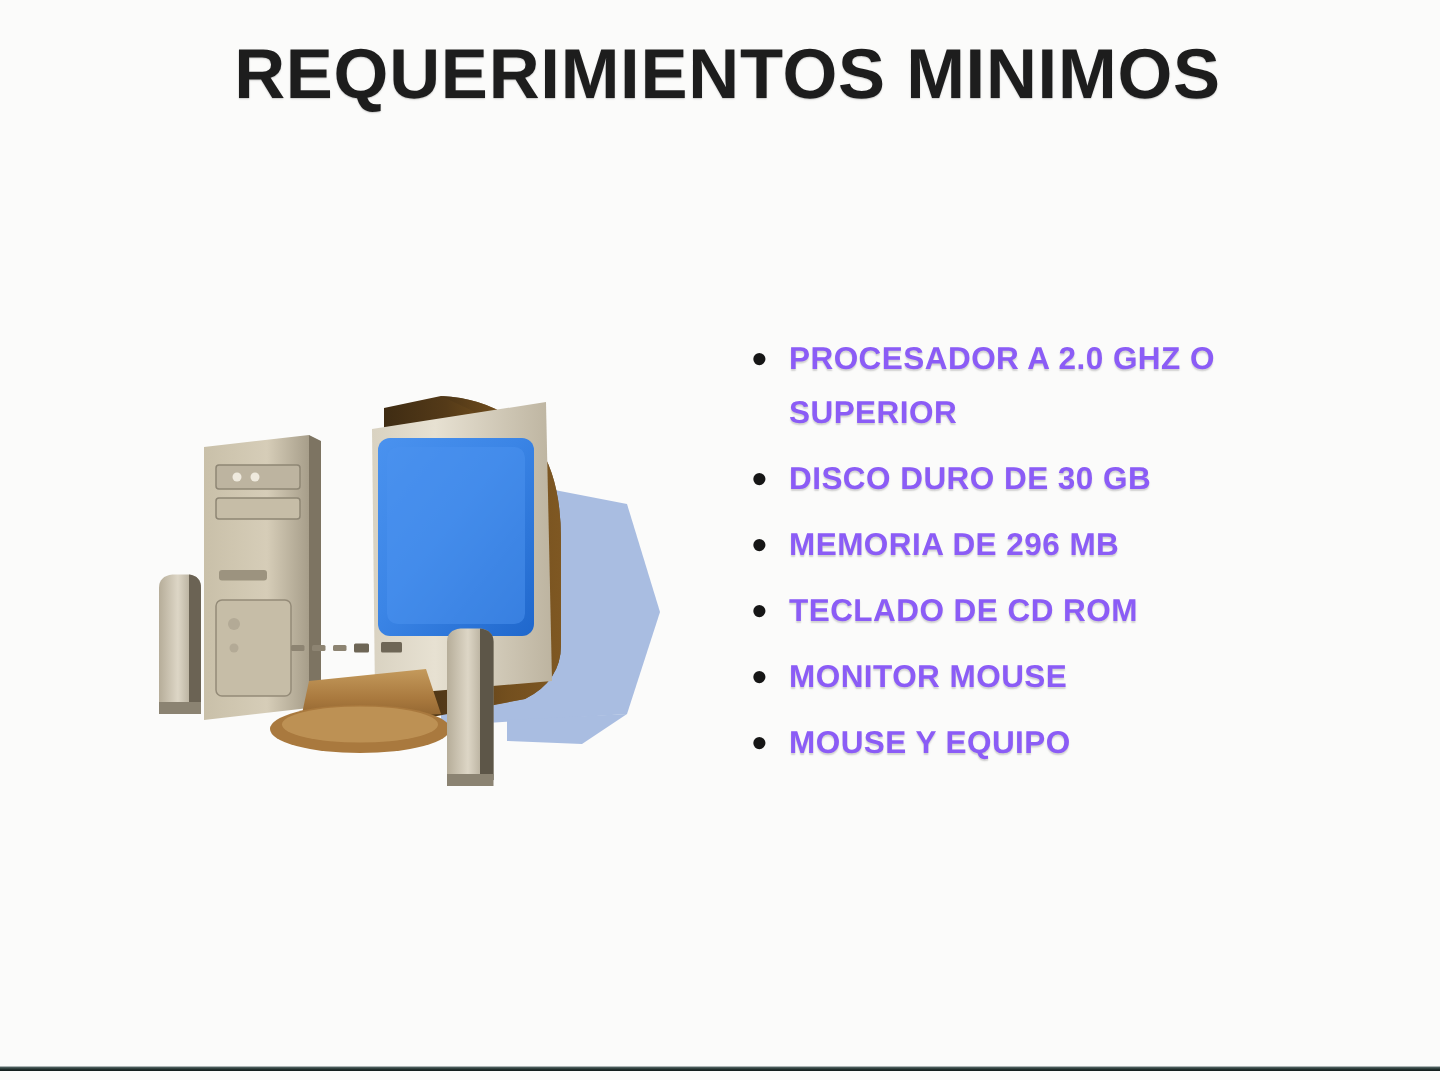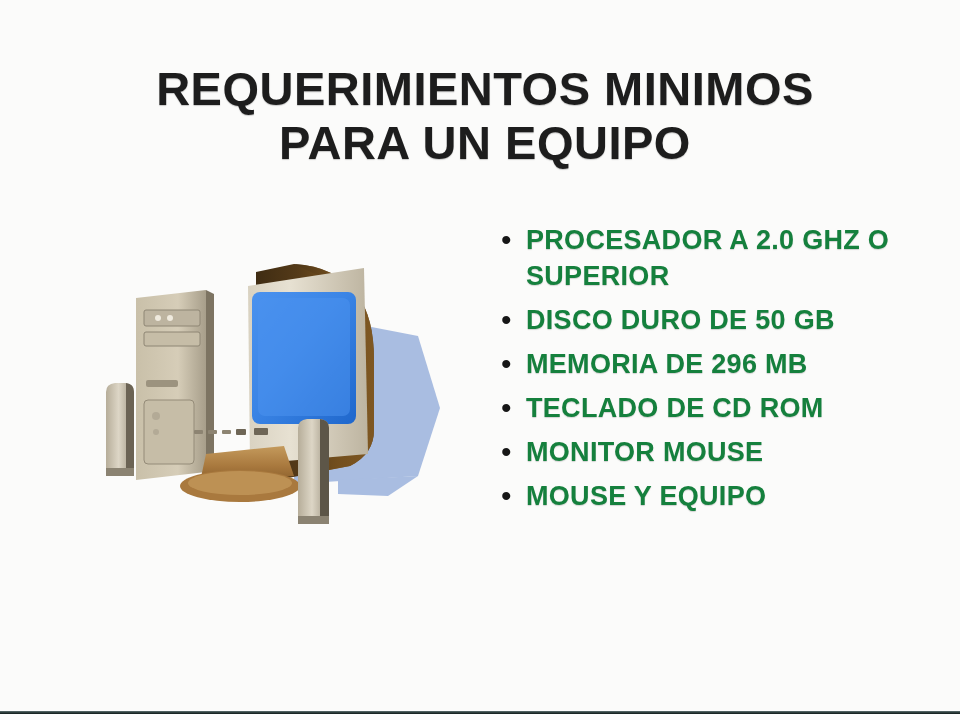--- a/index.html
+++ b/index.html
@@ -18,21 +18,20 @@
 
   
   #title-block {
     position: absolute;
     left: 0;
     top: 22px;
     width: 960px;
     text-align: center;
     padding-left: 10px;
     box-sizing: border-box;
-    margin-top: 40px;
   }
   .title-line {
     font-size: 47px;
     font-weight: bold;
     color: #1d1d1d;
     letter-spacing: 0.5px;
     line-height: 54px;
     white-space: nowrap;
     text-shadow: 0 1px 1px rgba(140,140,140,0.45);
   }
@@ -54,24 +53,24 @@
     width: 30px;
     font-size: 30px;
     line-height: 36px;
     color: #161616;
     text-align: left;
     padding-left: 5px;
     box-sizing: border-box;
   }
   .req-text {
     flex: 1 1 auto;
-    font-size: 27px;
+    font-size: 21px;
     font-weight: bold;
     line-height: 36px;
-    color: #15803d;
+    color: #8b5cf6;
     letter-spacing: 0.3px;
     text-shadow: 0 1px 1px rgba(150,150,150,0.4);
   }
 
   
   #computer-art {
     position: absolute;
     left: 88px;
     top: 240px;
     width: 380px;
@@ -89,21 +88,20 @@
     background: linear-gradient(180deg, #5e7070 0%, #22312f 60%, #101a19 100%);
   }
 </style>
 </head>
 <body>
 
 <div id="slide">
 
   <div id="title-block">
     <div class="title-line">REQUERIMIENTOS MINIMOS</div>
-    <div class="title-line">PARA UN EQUIPO</div>
   </div>
 
   <div id="computer-art">
     <svg width="380" height="300" viewBox="0 0 380 300" xmlns="http://www.w3.org/2000/svg">
       <defs>
         <linearGradient id="gScreen" x1="0" y1="0" x2="1" y2="1">
           <stop offset="0%" stop-color="#4a92ef"></stop>
           <stop offset="45%" stop-color="#3b85e6"></stop>
           <stop offset="100%" stop-color="#1f67cc"></stop>
         </linearGradient>
@@ -198,21 +196,21 @@
     </svg>
   </div>
 
   <ul id="req-list" style="list-style:none;margin:0;padding:0;">
     <li class="req-item">
       <span class="req-bullet">•</span>
       <span class="req-text">PROCESADOR A 2.0 GHZ O SUPERIOR</span>
     </li>
     <li class="req-item">
       <span class="req-bullet">•</span>
-      <span class="req-text">DISCO DURO DE 50 GB</span>
+      <span class="req-text">DISCO DURO DE 30 GB</span>
     </li>
     <li class="req-item">
       <span class="req-bullet">•</span>
       <span class="req-text">MEMORIA DE 296 MB</span>
     </li>
     <li class="req-item">
       <span class="req-bullet">•</span>
       <span class="req-text">TECLADO DE CD ROM</span>
     </li>
     <li class="req-item">

